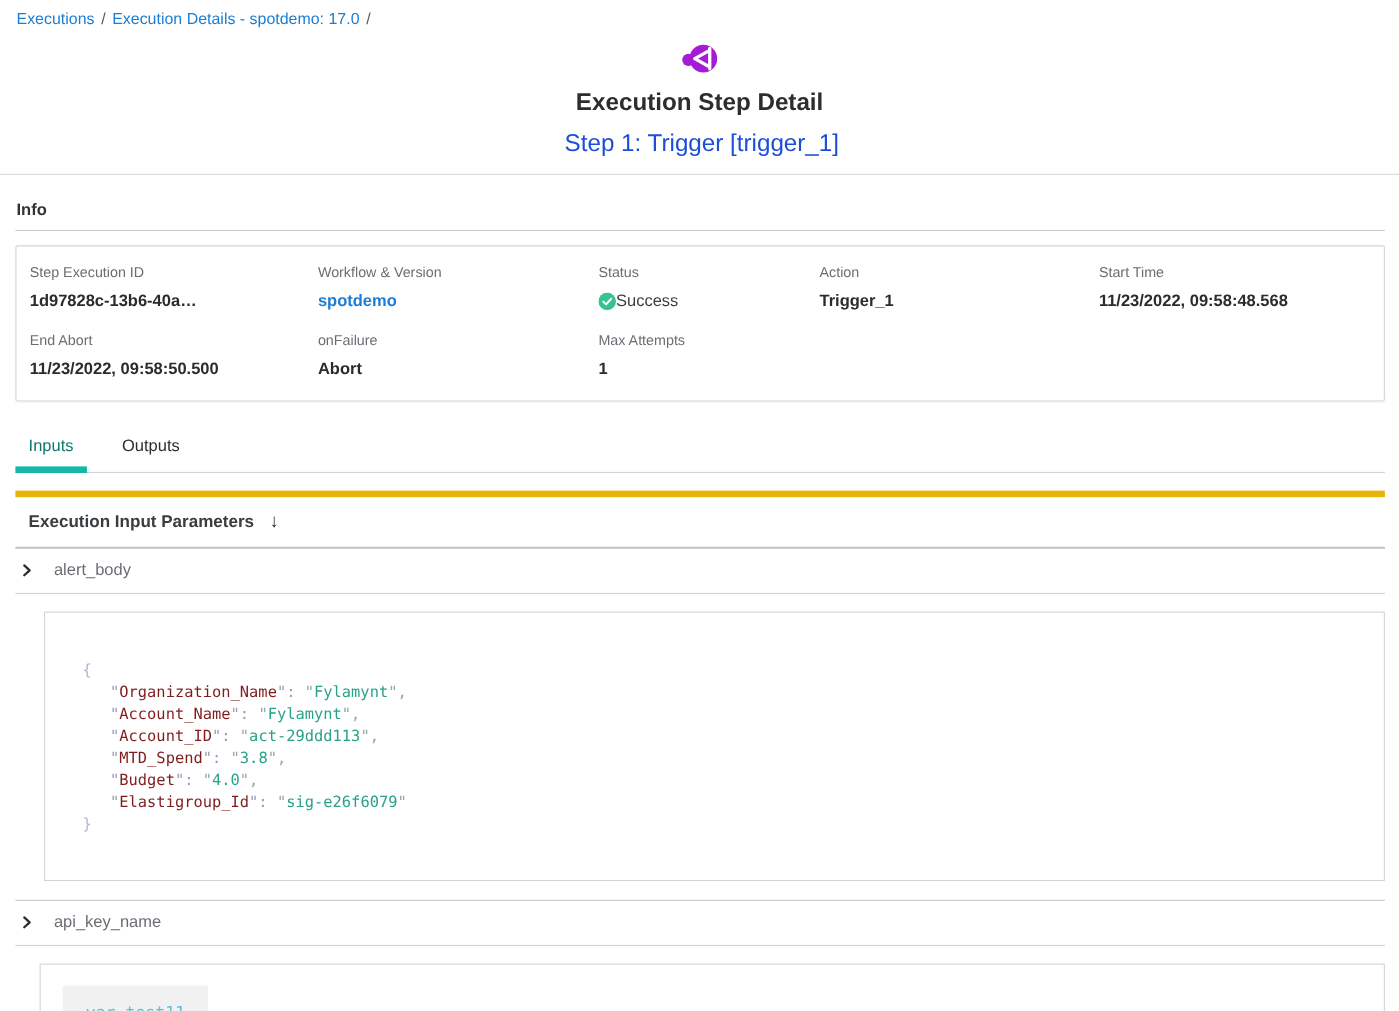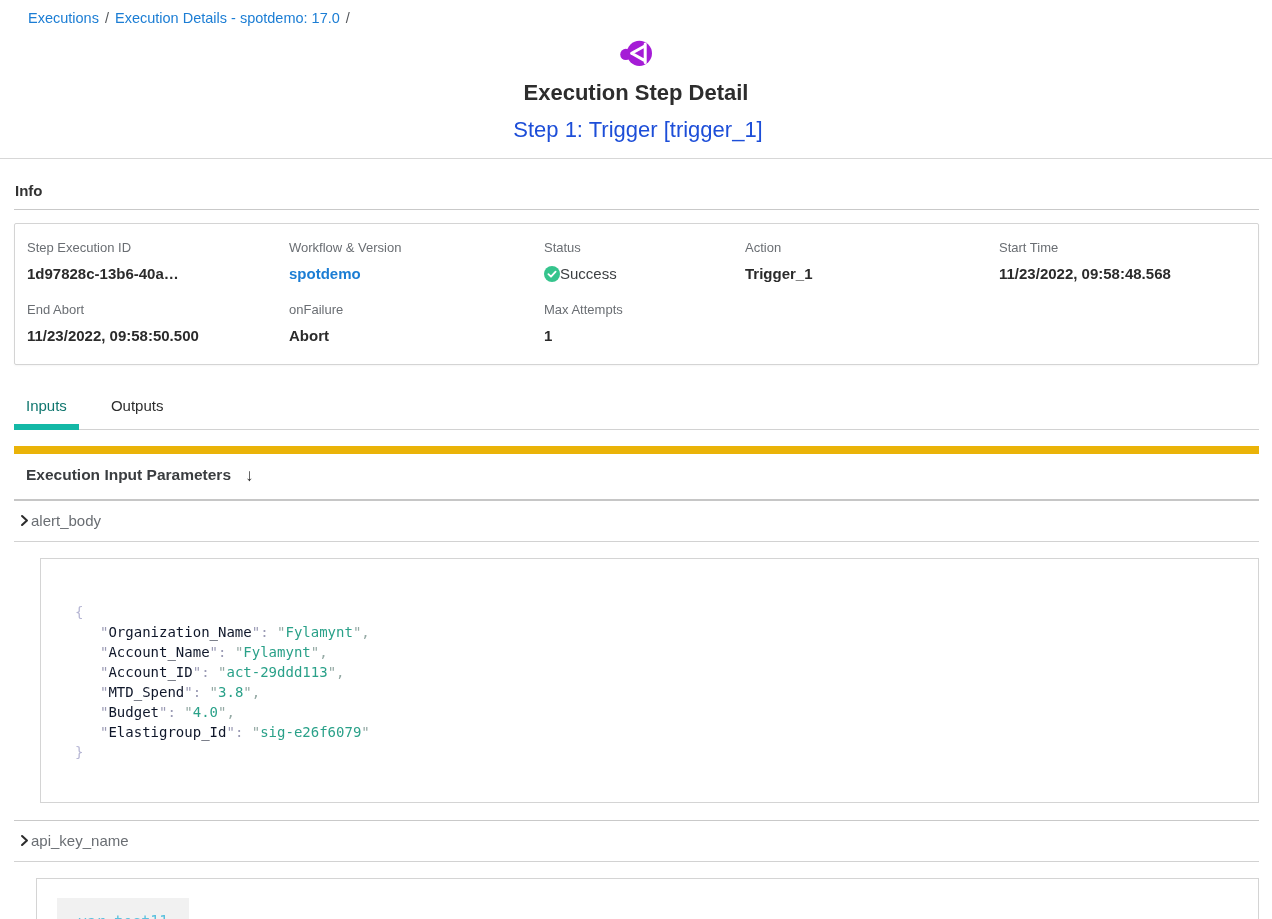--- a/index.html
+++ b/index.html
@@ -4,21 +4,21 @@
 <style>
   * { box-sizing: border-box; margin: 0; padding: 0; }
   html, body { background: #fff; width: 1272px; }
   body {
     font-family: "Liberation Sans", "DejaVu Sans", sans-serif;
     color: #2b2b2b;
     -webkit-font-smoothing: antialiased;
   }
 
   
-  .breadcrumb { padding: 10px 14px 0 28px; font-size: 14.5px; }
+  .breadcrumb { padding: 10px 14px 0 15px; font-size: 14.5px; }
   .breadcrumb a { color: #1b7dd4; text-decoration: none; cursor: pointer; }
   .breadcrumb .sep { color: #55585c; margin: 0 6px; }
 
   
   .page-header { display: flex; align-items: center; gap: 11px; padding: 12px 14px 15px 14px; flex-direction: column; }
   .logo-icon { width: 34px; height: 31px; flex: 0 0 auto; }
   .page-title { font-size: 22px; font-weight: 700; color: #2d2d2d; }
   .page-subtitle { font-size: 22px; font-weight: 400; color: #1d4ed8; margin-left: 4px; }
 
   .hr-full { border: none; border-top: 1px solid #d7d7d7; }
@@ -46,55 +46,55 @@
 
   
   .tabs { margin: 26px 13px 0 14px; display: flex; border-bottom: 1px solid #d2d2d2; }
   .tab { font-size: 15px; padding: 6px 12px 10px 12px; cursor: pointer; color: #2d2d2d; }
   .tab.active { color: #0f766e; border-bottom: 6px solid #14b8a6; margin-bottom: -1px; }
   .tab + .tab { margin-left: 20px; }
 
   
   .params-header {
     margin: 16px 13px 0 14px;
-    border-top: 8px solid #eab308;
+    border-top: 6px solid #eab308;
     border-bottom: 2px solid #c6c6c6;
     padding: 12px 12px 13px 12px;
     font-size: 15.5px;
     font-weight: 600;
     color: #3a3d40;
-    display: flex; align-items: flex-start; gap: 14px;
+    display: flex; align-items: flex-end; gap: 14px;
   }
   .down-arrow { font-weight: 700; color: #2d2d2d; font-size: 17px; cursor: pointer; }
 
   
   .param-row {
     margin: 0 13px 0 14px;
     padding: 11px 4px 12px 4px;
     border-bottom: 1px solid #d2d2d2;
-    display: flex; align-items: center; gap: 0;
+    display: flex; align-items: center; gap: 18px;
     cursor: pointer;
   }
   .param-row.last { border-bottom: none; }
   .chev { width: 13px; height: 13px; flex: 0 0 auto; }
   .param-label { font-size: 15px; color: #6a6e73; }
 
   
   .value-panel {
     margin: 16px 13px 17px 40px;
     border: 1px solid #d4d4d4;
   }
   .code-panel { padding: 43px 30px 40px 34px; }
   .code {
     font-family: "DejaVu Sans Mono", "Liberation Mono", monospace;
     font-size: 14px; line-height: 20px; white-space: pre;
   }
   .code .brace { color: #b6b6d4; }
   .code .line { padding-left: 25px; }
-  .jkey { color: #0f172a; }
+  .jkey { color: #7f1d1d; }
   .jkey::before { content: '"'; color: #9a9ab4; }
   .jkey::after  { content: '": '; color: #9a9ab4; }
   .jval { color: #2aa189; }
   .jval::before { content: '"'; color: #93a8a3; }
   .jval::after  { content: '",'; color: #93a8a3; }
   .line:nth-last-child(2) .jval::after { content: '"'; }
 
   .chip-panel { padding: 19px 20px; margin-left: 36px; }
   .chip {
     display: inline-block;

